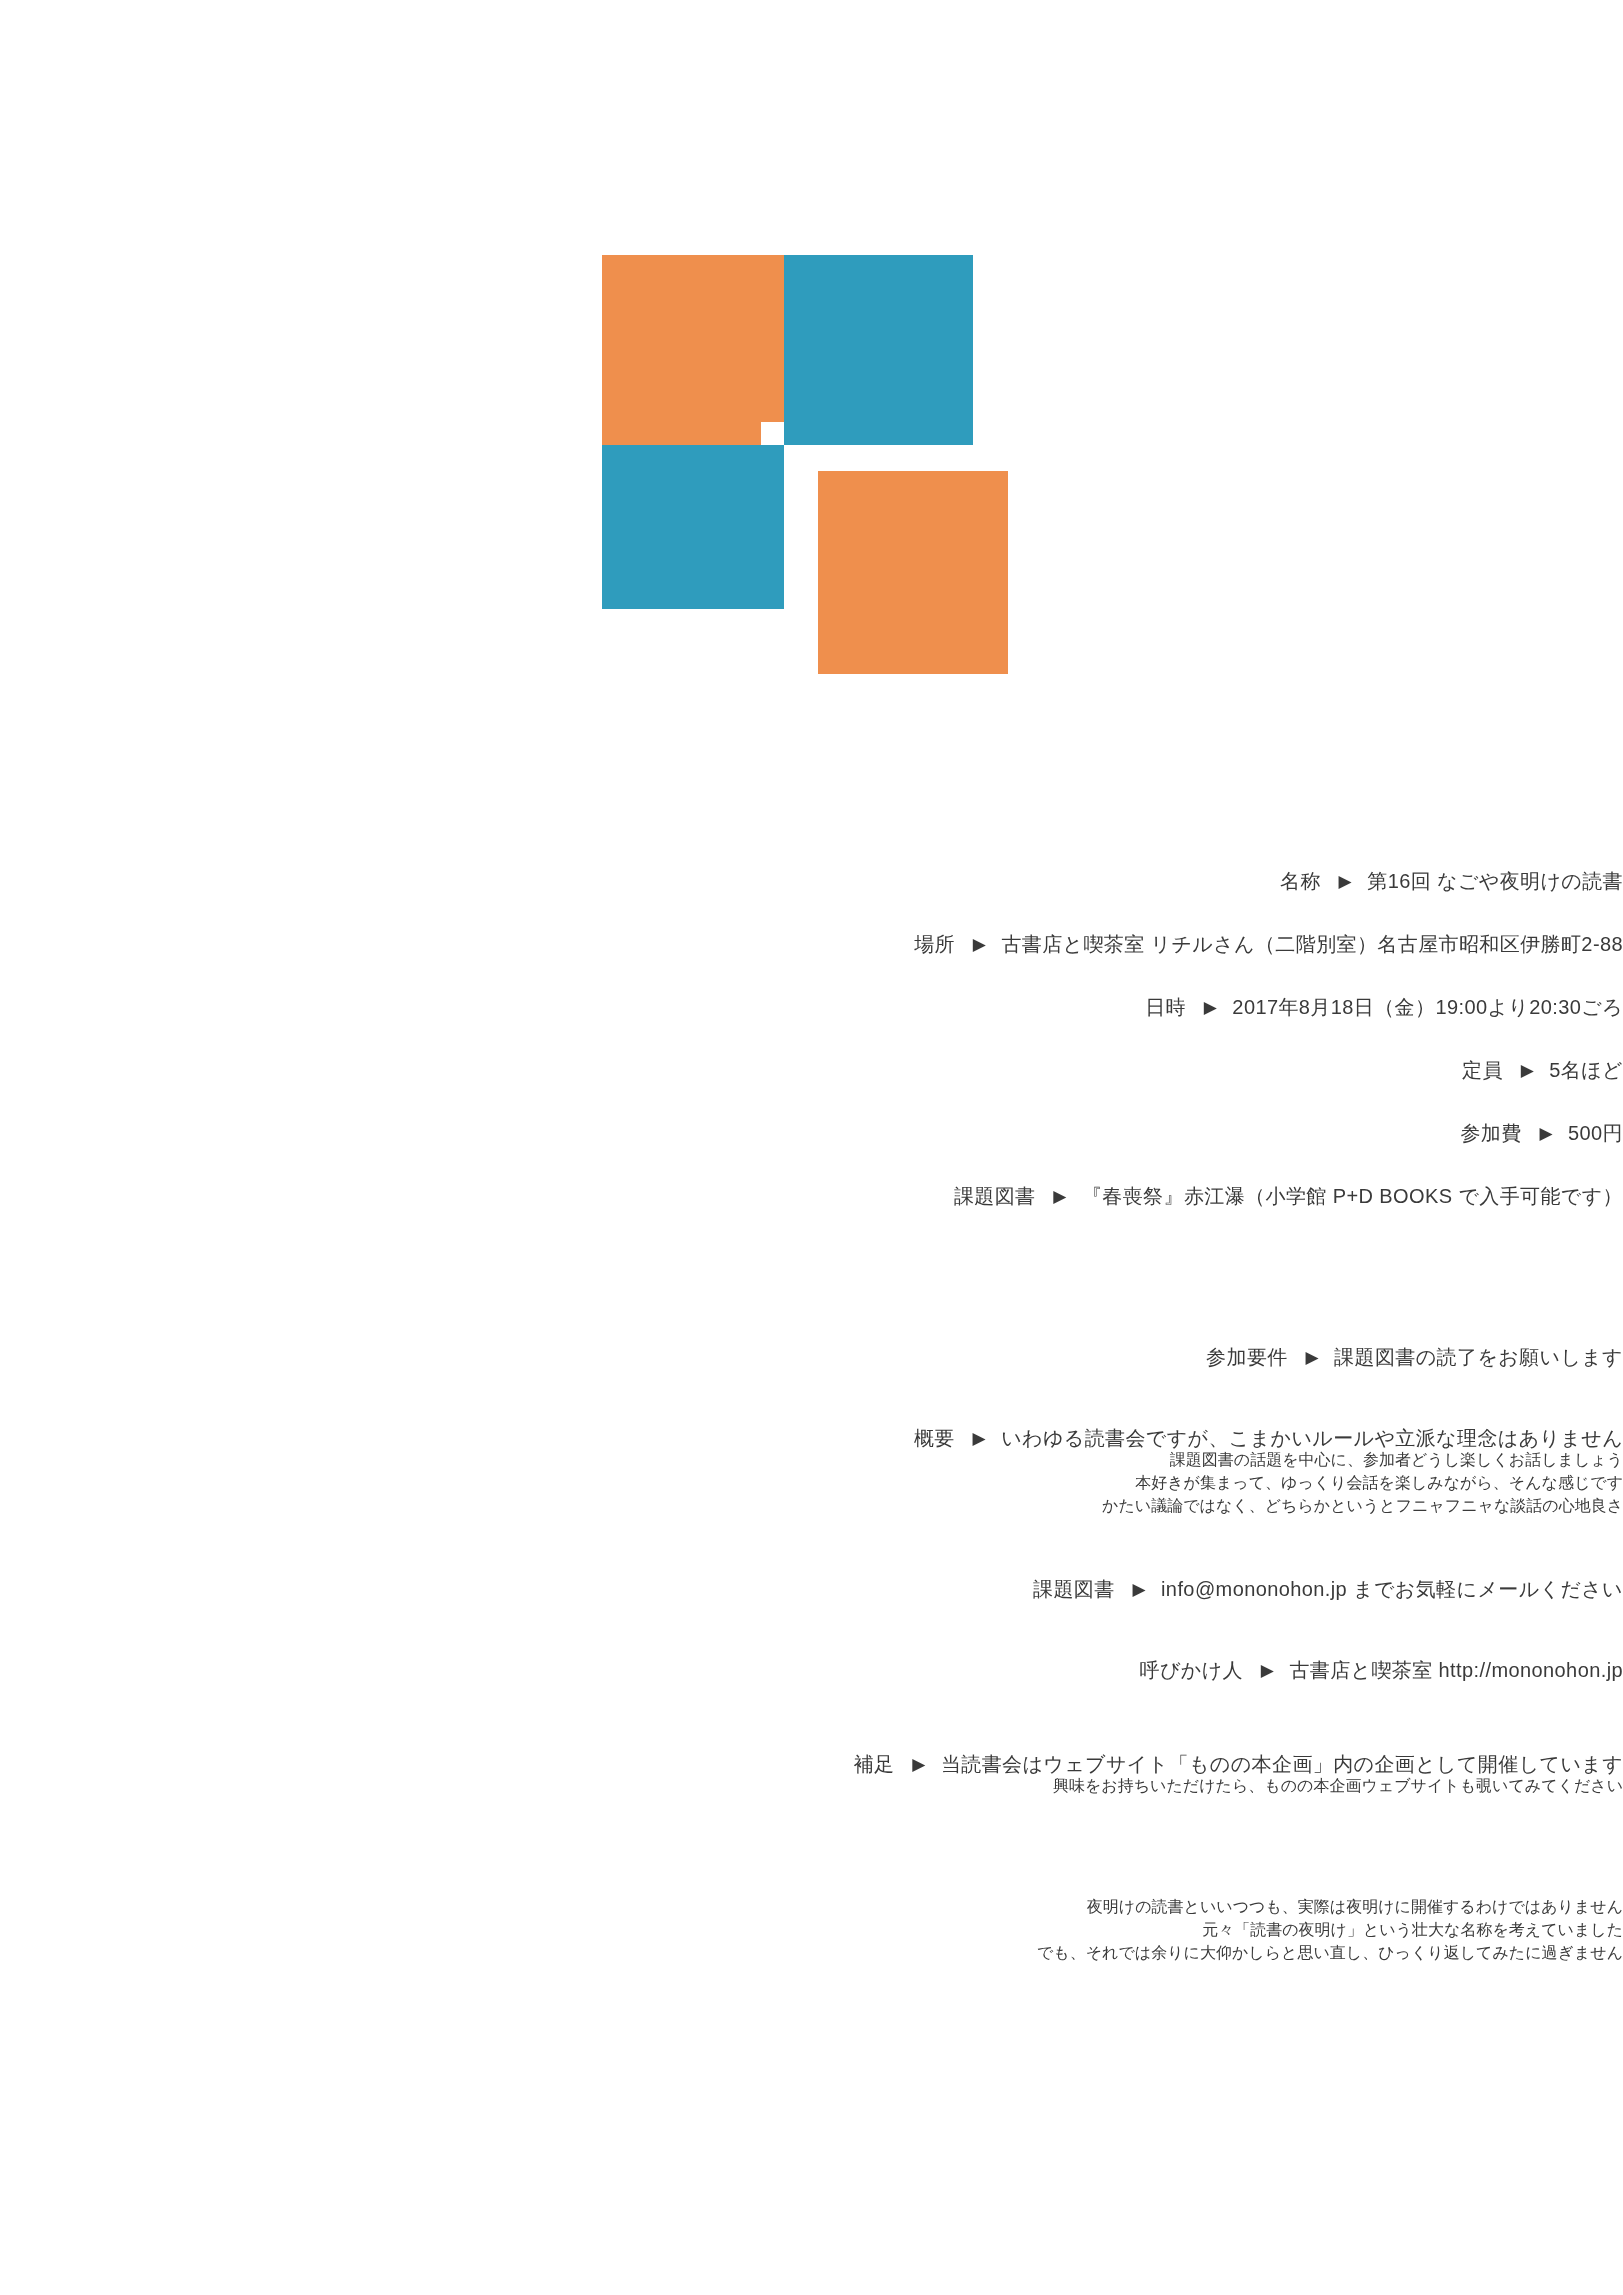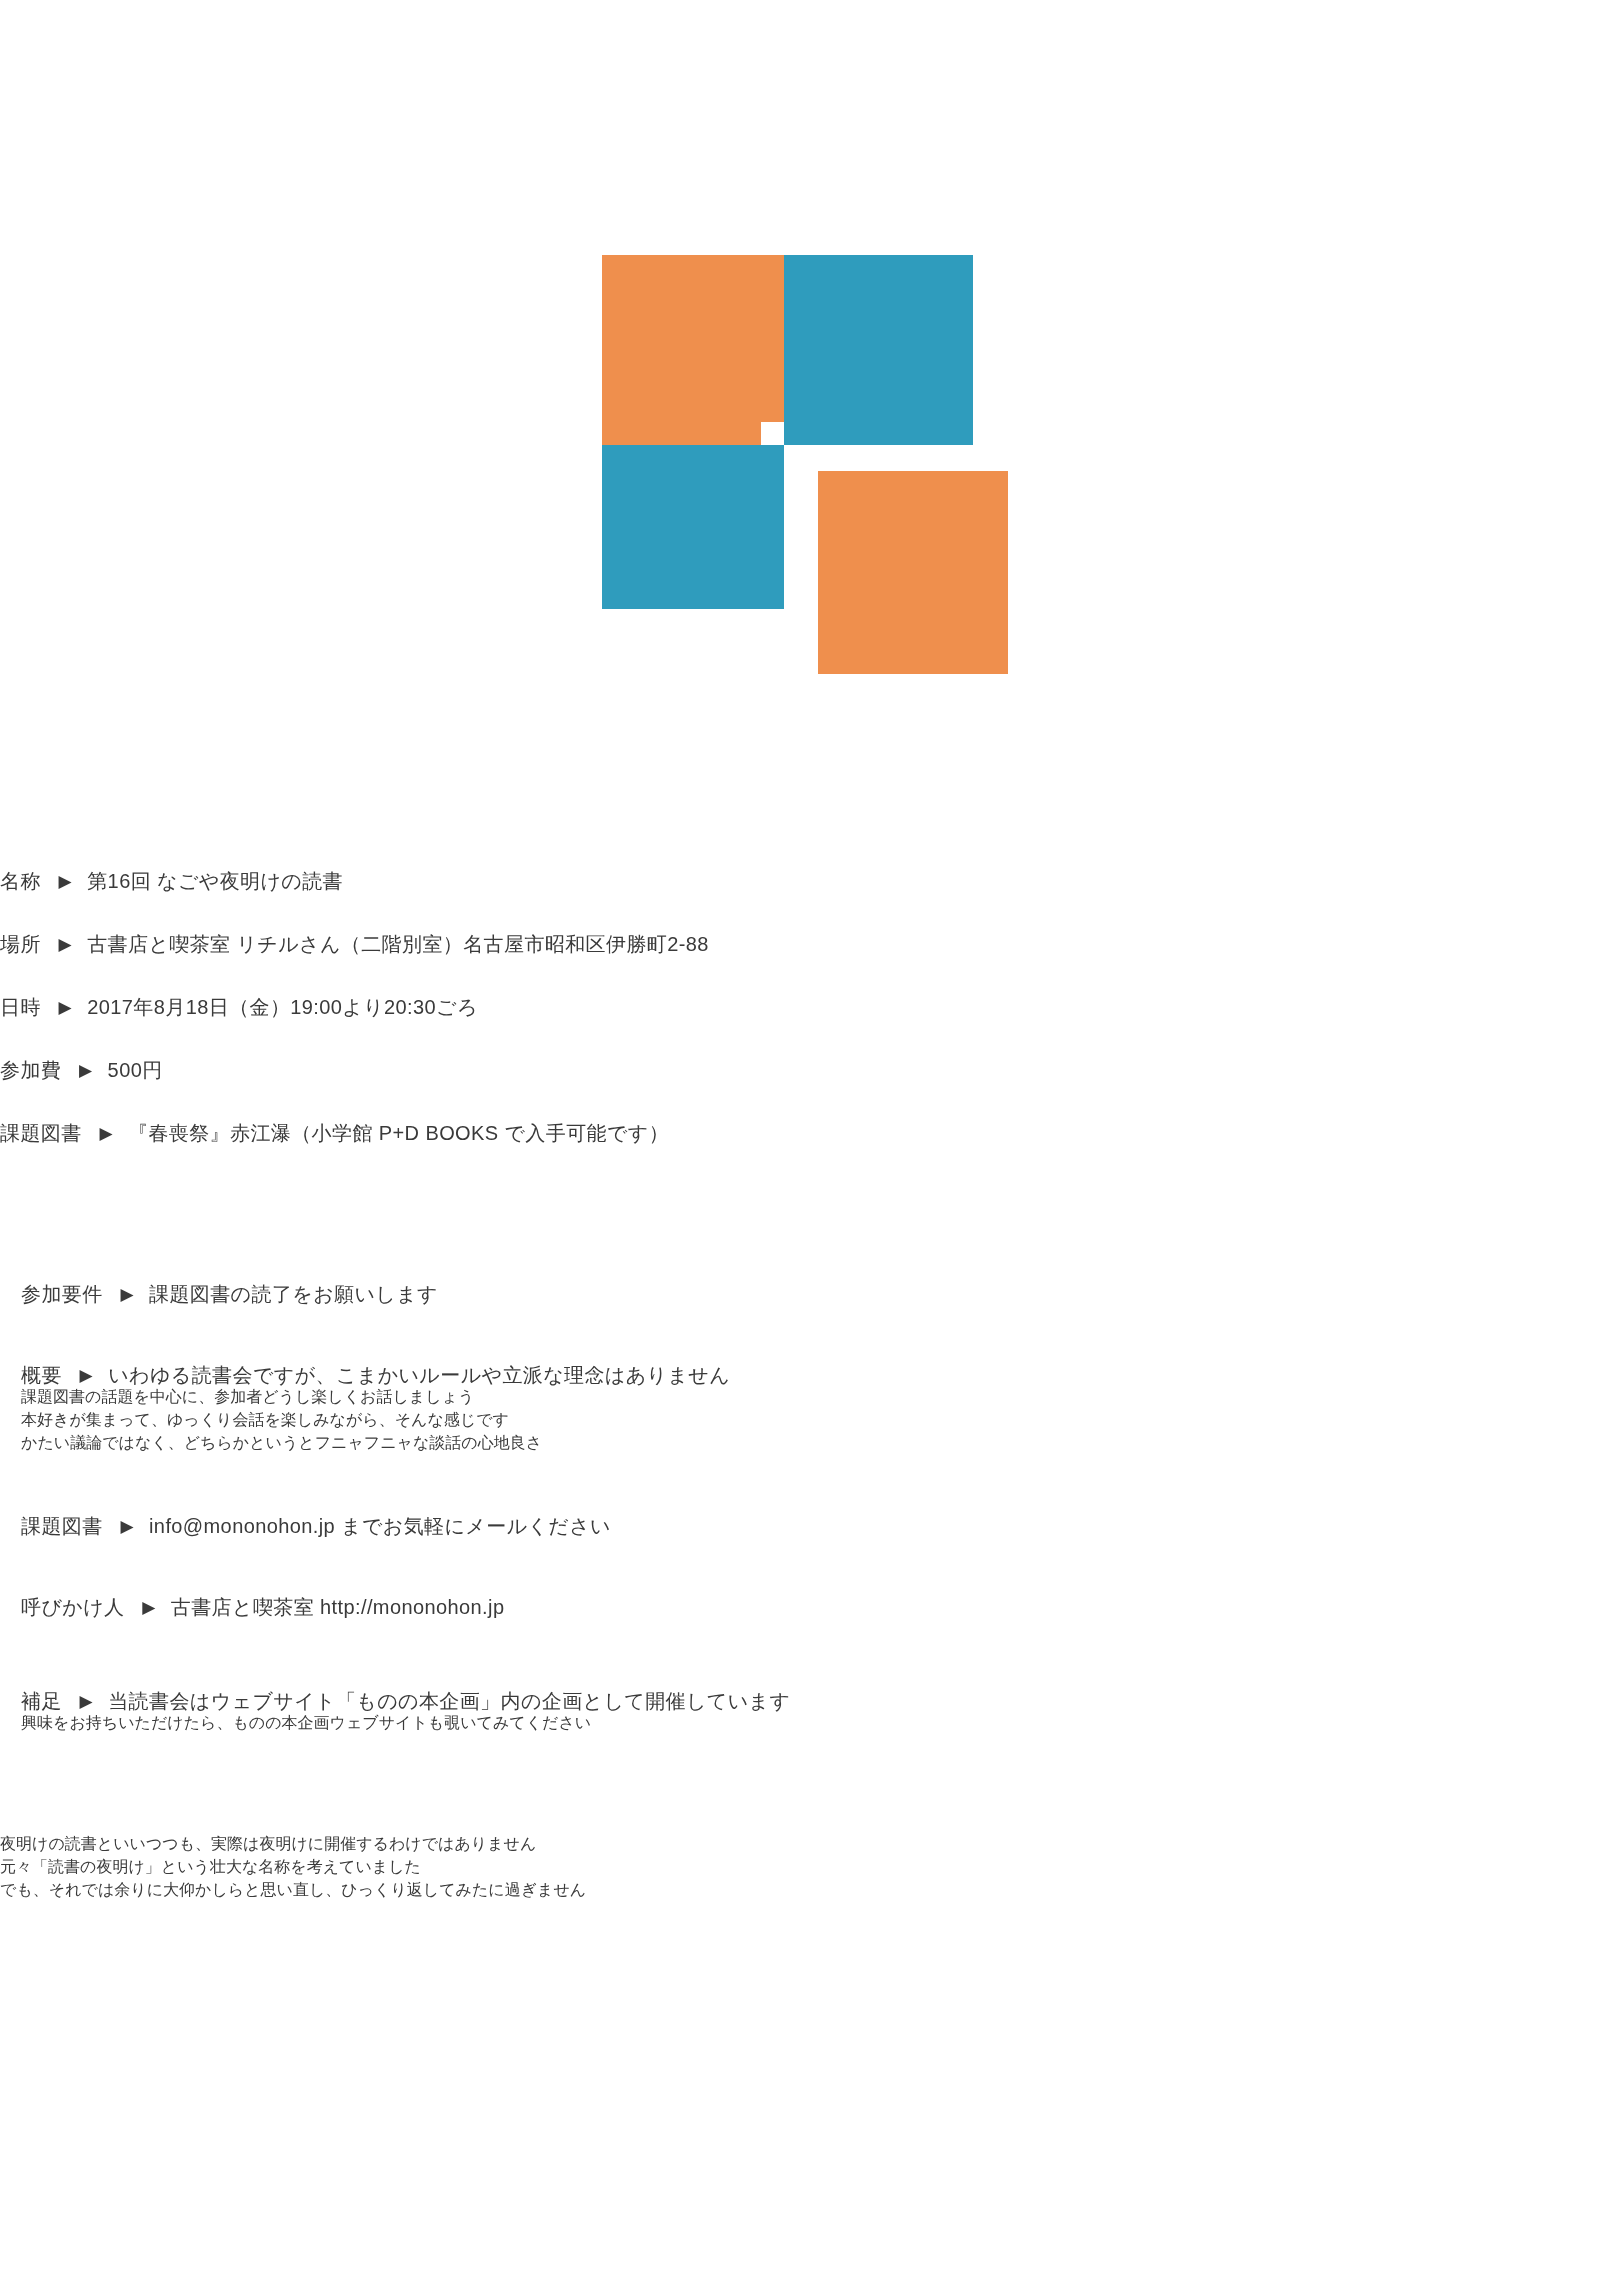--- a/index.html
+++ b/index.html
@@ -38,21 +38,21 @@
   .sq-bl { left: 0;   top: 190px; width: 182px; height: 164px; background: #2f9cbd; }
   .sq-br { left: 216px; top: 216px; width: 190px; height: 203px; background: #ef8f4d; }
   .sq-notch { left: 159px; top: 167px; width: 23px; height: 23px; background: #ffffff; }
 
   
   .content {
     position: absolute;
     left: 0;
     top: 871px;
     width: 1623px;
-    text-align: left;
+    text-align: right;
   }
   .row {
     font-size: 20px;
     line-height: 1.0;
     margin-bottom: 43px;
     letter-spacing: 0.02em;
     white-space: nowrap;
   }
   .label { }
   .arrow {
@@ -109,20 +109,25 @@
     <span class="arrow">▶</span>
     <span class="val">古書店と喫茶室 リチルさん（二階別室）名古屋市昭和区伊勝町2-88</span>
   </div>
 
   <div class="row">
     <span class="label">日時</span>
     <span class="arrow">▶</span>
     <span class="val">2017年8月18日（金）19:00より20:30ごろ</span>
   </div>
 
+  <div class="row">
+    <span class="label">定員</span>
+    <span class="arrow">▶</span>
+    <span class="val">5名ほど</span>
+  </div>
 
   <div class="row">
     <span class="label">参加費</span>
     <span class="arrow">▶</span>
     <span class="val">500円</span>
   </div>
 
   <div class="row">
     <span class="label">課題図書</span>
     <span class="arrow">▶</span>

